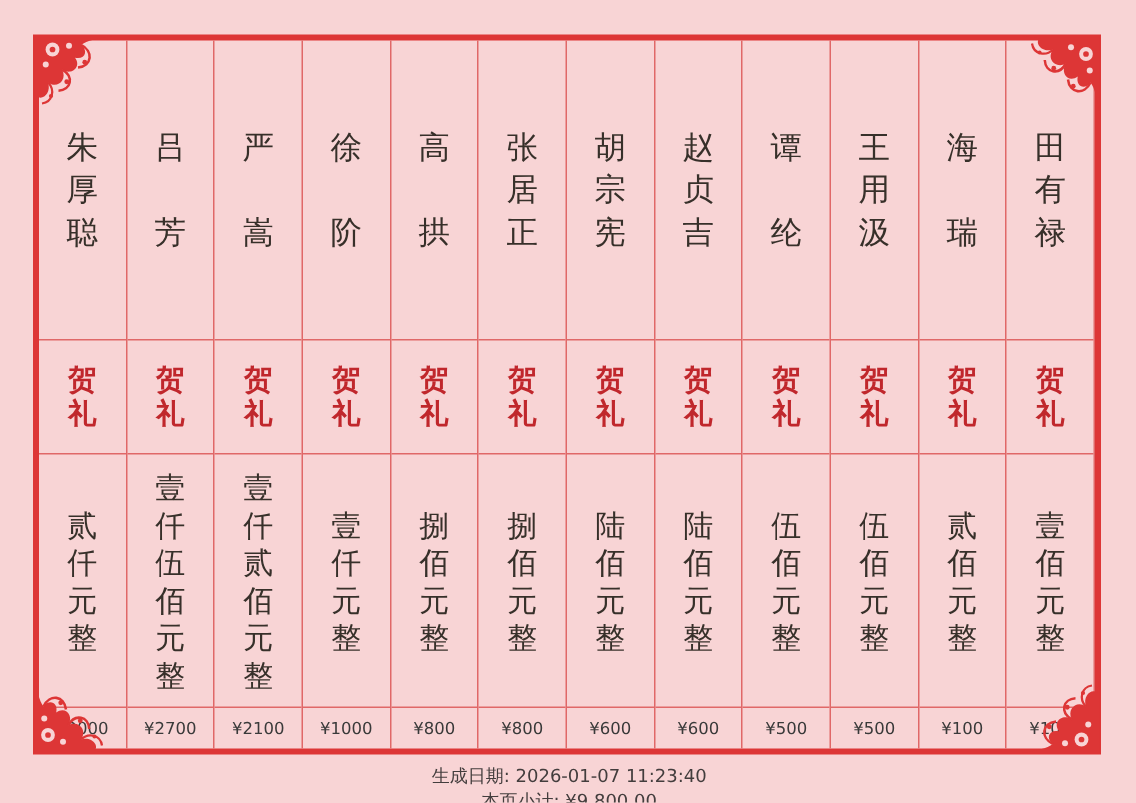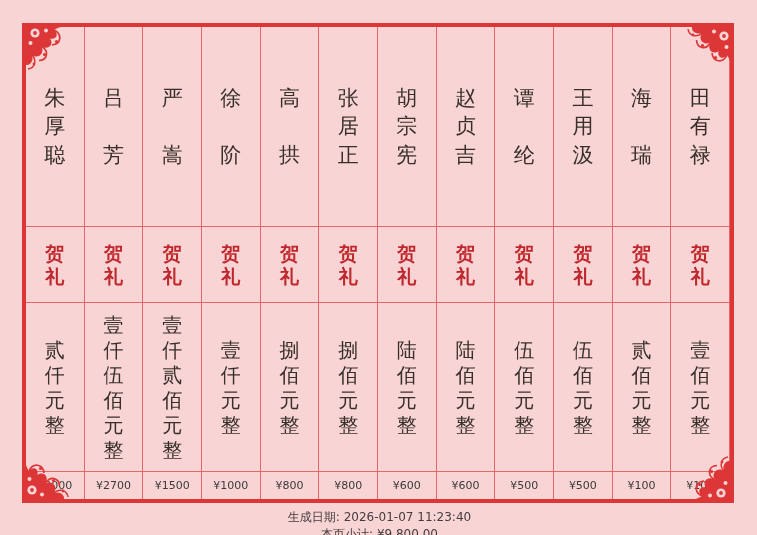--- a/index.html
+++ b/index.html
@@ -153,21 +153,21 @@
     <div class="cell cell-amount">
         <div class="vstack amount-stack">
           <span>壹</span>
           <span>仟</span>
           <span>贰</span>
           <span>佰</span>
           <span>元</span>
           <span>整</span>
         </div>
       </div>
-    <div class="cell cell-num">¥1500</div>
+    <div class="cell cell-num">¥2100</div>
   </div>
 
   <div class="col">
     <div class="cell cell-name">
         <div class="vstack name-stack">
           <span>徐</span>
           <span>阶</span>
         </div>
       </div>
     <div class="cell cell-gift">

